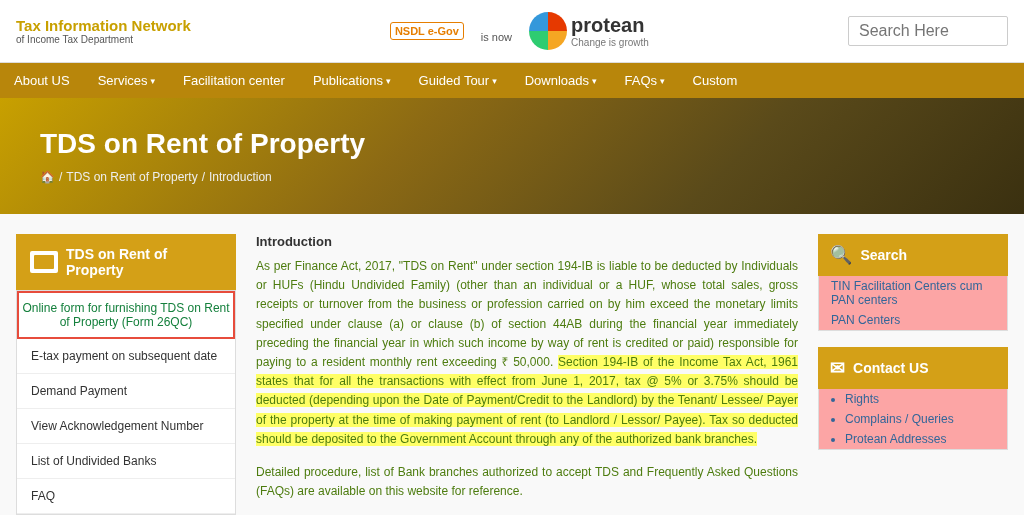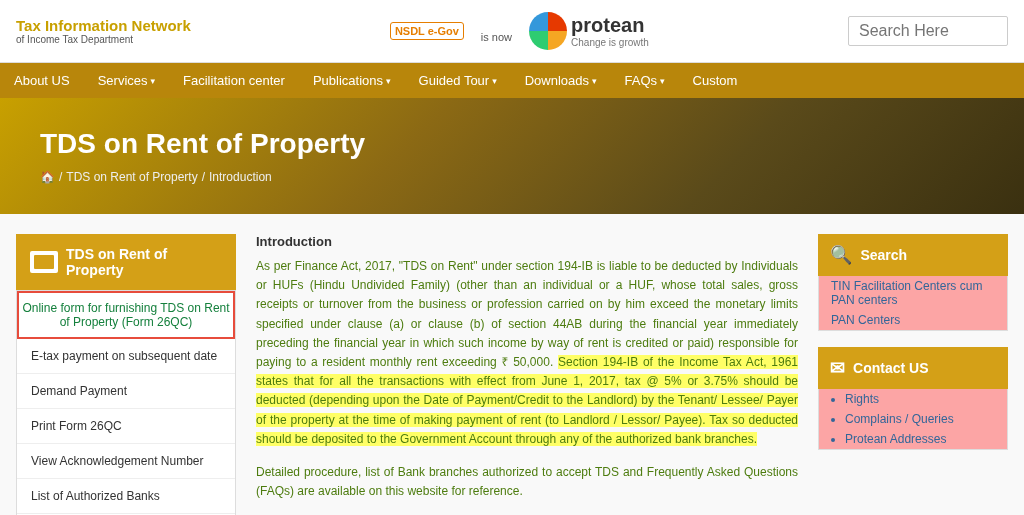--- a/index.html
+++ b/index.html
@@ -134,23 +134,22 @@
     <div class="sidebar-header">
       <div class="sidebar-icon">
         <div class="sidebar-icon-inner"></div>
       </div>
       <span>TDS on Rent of Property</span>
     </div>
     <div class="sidebar-menu">
       <div class="sidebar-menu-item active">Online form for furnishing TDS on Rent of Property (Form 26QC)</div>
       <div class="sidebar-menu-item">E-tax payment on subsequent date</div>
       <div class="sidebar-menu-item">Demand Payment</div>
-      <div class="sidebar-menu-item">Print Form 26QC</div>
       <div class="sidebar-menu-item">View Acknowledgement Number</div>
-      <div class="sidebar-menu-item">List of Authorized Banks</div>
+      <div class="sidebar-menu-item">List of Undivided Banks</div>
       <div class="sidebar-menu-item">FAQ</div>
     </div>
   </div>
 
   <div class="content">
     <div class="content-intro">Introduction</div>
     <p class="content-text">As per Finance Act, 2017, "TDS on Rent" under section 194-IB is liable to be deducted by Individuals or HUFs (Hindu Undivided Family) (other than an individual or a HUF, whose total sales, gross receipts or turnover from the business or profession carried on by him exceed the monetary limits specified under clause (a) or clause (b) of section 44AB during the financial year immediately preceding the financial year in which such income by way of rent is credited or paid) responsible for paying to a resident monthly rent exceeding ₹ 50,000. <span class="yellow-highlight">Section 194-IB of the Income Tax Act, 1961 states that for all the transactions with effect from June 1, 2017, tax @ 5% or 3.75% should be deducted (depending upon the Date of Payment/Credit to the Landlord) by the Tenant/ Lessee/ Payer of the property at the time of making payment of rent (to Landlord / Lessor/ Payee). Tax so deducted should be deposited to the Government Account through any of the authorized bank branches.</span></p>
     <p class="content-text">Detailed procedure, list of Bank branches authorized to accept TDS and Frequently Asked Questions (FAQs) are available on this website for reference.</p>
     <p class="points-heading"><strong>Points</strong> to be remembered by the Tenant of the Property:</p>
 

